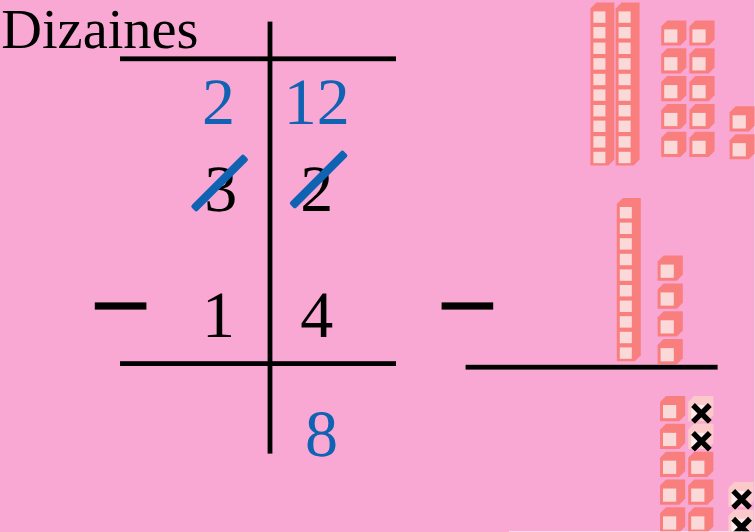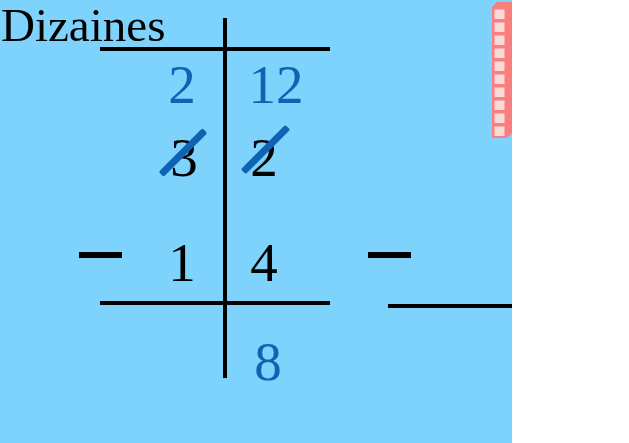--- a/index.html
+++ b/index.html
@@ -1,16 +1,16 @@
 <!DOCTYPE html>
 <html><head>
 <meta charset="utf-8">
 <style>
   html,body{margin:0;padding:0;background:#fff;}
-  .canvas{position:relative;width:512px;height:443px;overflow:hidden;background:#7dd3fc;
+  .canvas{position:relative;width:629px;height:443px;overflow:hidden;background:#f9a8d4;
           font-family:"Liberation Serif","DejaVu Serif",serif;color:#000;}
   .abs{position:absolute;}
   .hdr{font-size:47px;line-height:1;white-space:nowrap;}
   .digit{font-size:55px;line-height:1;width:62px;text-align:center;}
   .blue{color:#1062b3;}
   .rule{background:#000;}
   .strike{background:#1062b3;height:7px;border-radius:2px;transform:rotate(-45deg);}
   .minusbar{background:#000;width:43px;height:6px;}
   .visually-hidden{position:absolute;width:1px;height:1px;overflow:hidden;clip-path:inset(50%);white-space:nowrap;}
   .blockbox svg{display:block;overflow:visible;}
@@ -18,21 +18,21 @@
 </head>
 <body>
 
 <div class="canvas">
 
   <div class="abs hdr" style="left:1px;top:2px;">Dizaines</div>
   <div class="abs rule" style="left:100px;top:47px;width:230px;height:4px;"></div>
   <div class="abs rule" style="left:223px;top:18px;width:4px;height:360px;"></div>
 
   <div class="abs digit blue" style="left:151px;top:57px;">2</div>
-  <div class="abs digit blue" style="left:245px;top:57px;">12</div>
+  <div class="abs digit blue" style="left:233px;top:57px;">12</div>
 
   <div class="abs digit" style="left:153px;top:130px;">3</div>
   <div class="abs digit" style="left:233px;top:130px;">2</div>
   <div class="abs strike" style="left:152px;top:149px;width:62px;"></div>
   <div class="abs strike" style="left:234px;top:146px;width:63px;"></div>
 
   <div class="abs minusbar" style="left:79px;top:252px;">
     <span class="visually-hidden">−</span>
   </div>
   <div class="abs digit" style="left:151px;top:235px;">1</div>

